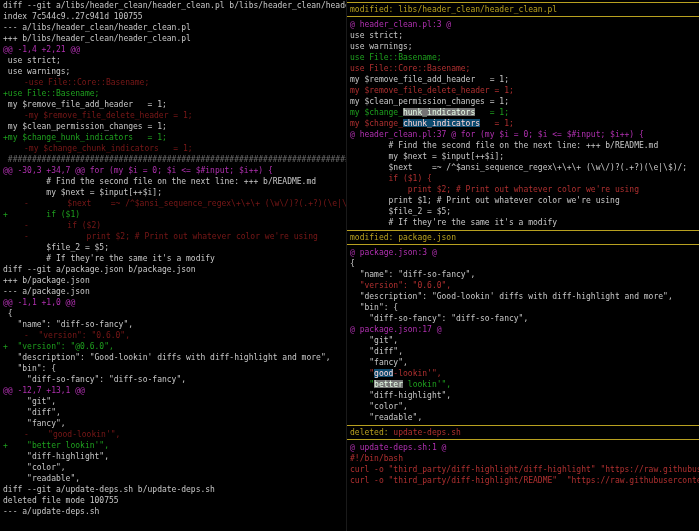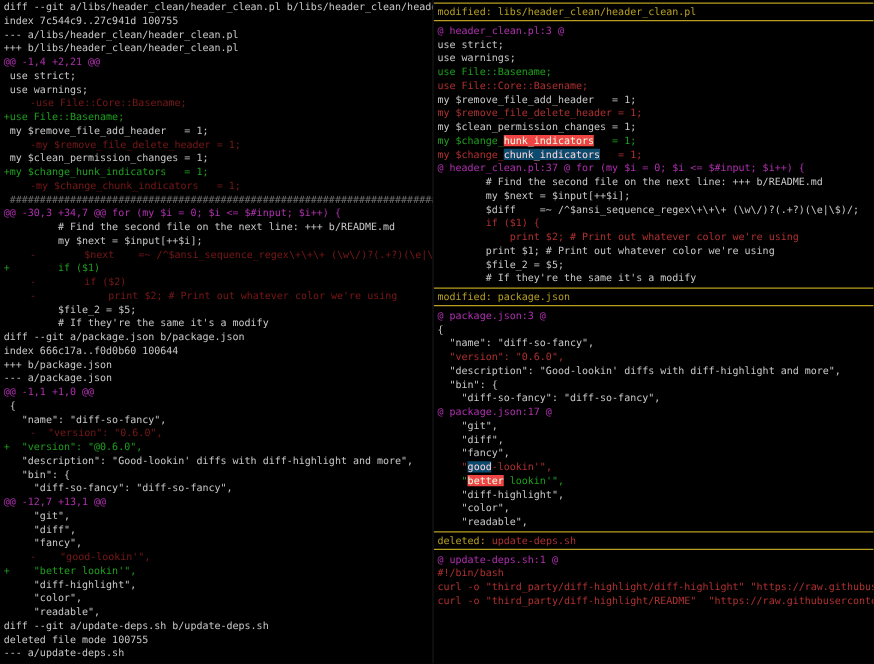--- a/index.html
+++ b/index.html
@@ -1,26 +1,26 @@
 <!DOCTYPE html>
 <html><head>
   <meta charset="utf-8">
   <style>
     * { margin:0; padding:0; box-sizing:border-box; }
     body { width:699px; height:531px; background:#0a0a0a; font-family:"Menlo","Consolas",monospace; font-size:8px; line-height:11px; overflow:hidden; display:flex; }
     .pane { height:531px; overflow:hidden; background:#000; }
     .left { width:347px; border-right:1px solid #1a1a1a; }
-    .right { width:352px; }
+    .right { width:352px;text-decoration:underline; }
     .ln { white-space:pre; color:#c8c8c8; padding-left:3px; }
     .gray { color:#6a6a6a; }
     .mag  { color:#b030b0; }
     .grn  { color:#1ea01e; }
     .red  { color:#b03030; }
     .dred { color:#7a1818;padding-left:24px; }
-    .hlgrn{ background:#ef4444; color:#e8ffe8; }
+    .hlgrn{ background:#737373; color:#e8ffe8; }
     .hlred{ background:#0c4a6e; color:#ffd8d8; }
     .hborder { border-top:1px solid #b8a020; border-bottom:1px solid #b8a020; color:#b8a020; padding:1px 3px; margin:2px 0; }
   </style>
 </head>
 <body>
 
 <div class="pane left">
   <div class="ln">diff --git a/libs/header_clean/header_clean.pl b/libs/header_clean/header_clean.pl</div>
   <div class="ln">index 7c544c9..27c941d 100755</div>
   <div class="ln">--- a/libs/header_clean/header_clean.pl</div>
@@ -42,21 +42,20 @@
   <div class="ln">         # Find the second file on the next line: +++ b/README.md</div>
   <div class="ln">         my $next = $input[++$i];</div>
   <div class="ln dred">-        $next    =~ /^$ansi_sequence_regex\+\+\+ (\w\/)?(.+?)(\e|\$)/;</div>
   <div class="ln grn">+        if ($1)</div>
   <div class="ln dred">-        if ($2)</div>
   <div class="ln dred">-            print $2; # Print out whatever color we're using</div>
   <div class="ln">         $file_2 = $5;</div>
   <div class="ln"></div>
   <div class="ln">         # If they're the same it's a modify</div>
   <div class="ln">diff --git a/package.json b/package.json</div>
-  <div class="ln">index 666c17a..f0d0b60 100644</div>
   <div class="ln">+++ b/package.json</div>
   <div class="ln">--- a/package.json</div>
   <div class="ln mag">@@ -1,1 +1,0 @@</div>
   <div class="ln"> {</div>
   <div class="ln">   "name": "diff-so-fancy",</div>
   <div class="ln dred">-  "version": "0.6.0",</div>
   <div class="ln grn">+  "version": "@0.6.0",</div>
   <div class="ln">   "description": "Good-lookin' diffs with diff-highlight and more",</div>
   <div class="ln">   "bin": {</div>
   <div class="ln">     "diff-so-fancy": "diff-so-fancy",</div>
@@ -84,21 +83,21 @@
   <div class="ln red">use File::Core::Basename;</div>
   <div class="ln"></div>
   <div class="ln">my $remove_file_add_header   = 1;</div>
   <div class="ln red">my $remove_file_delete_header = 1;</div>
   <div class="ln">my $clean_permission_changes = 1;</div>
   <div class="ln grn"><span>my $change_</span><span class="hlgrn">hunk_indicators</span><span>   = 1;</span></div>
   <div class="ln red"><span>my $change_</span><span class="hlred">chunk_indicators</span><span>   = 1;</span></div>
   <div class="ln mag">@ header_clean.pl:37 @ for (my $i = 0; $i &lt;= $#input; $i++) {</div>
   <div class="ln">        # Find the second file on the next line: +++ b/README.md</div>
   <div class="ln">        my $next = $input[++$i];</div>
-  <div class="ln">        $diff    =~ /^$ansi_sequence_regex\+\+\+ (\w\/)?(.+?)(\e|\$)/;</div>
+  <div class="ln">        $next    =~ /^$ansi_sequence_regex\+\+\+ (\w\/)?(.+?)(\e|\$)/;</div>
   <div class="ln red">        if ($1) {</div>
   <div class="ln red">            print $2; # Print out whatever color we're using</div>
   <div class="ln">        print $1; # Print out whatever color we're using</div>
   <div class="ln">        $file_2 = $5;</div>
   <div class="ln"></div>
   <div class="ln">        # If they're the same it's a modify</div>
   <div class="hborder">modified: package.json</div>
   <div class="ln mag">@ package.json:3 @</div>
   <div class="ln">{</div>
   <div class="ln">  "name": "diff-so-fancy",</div>

